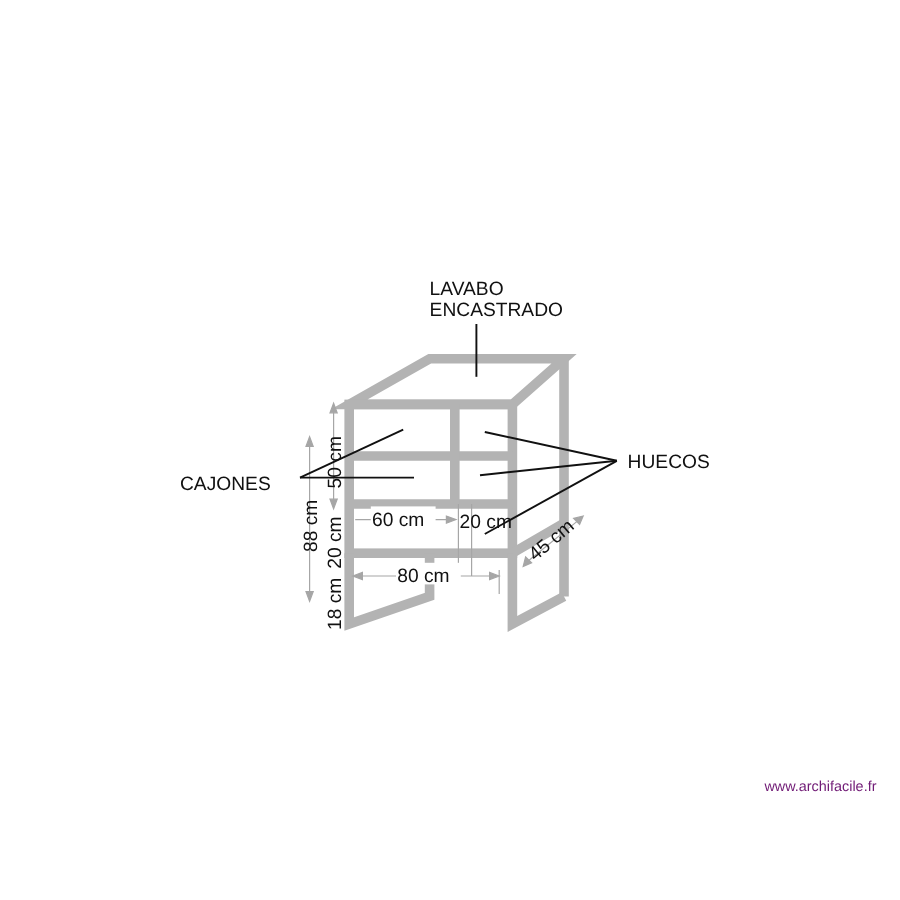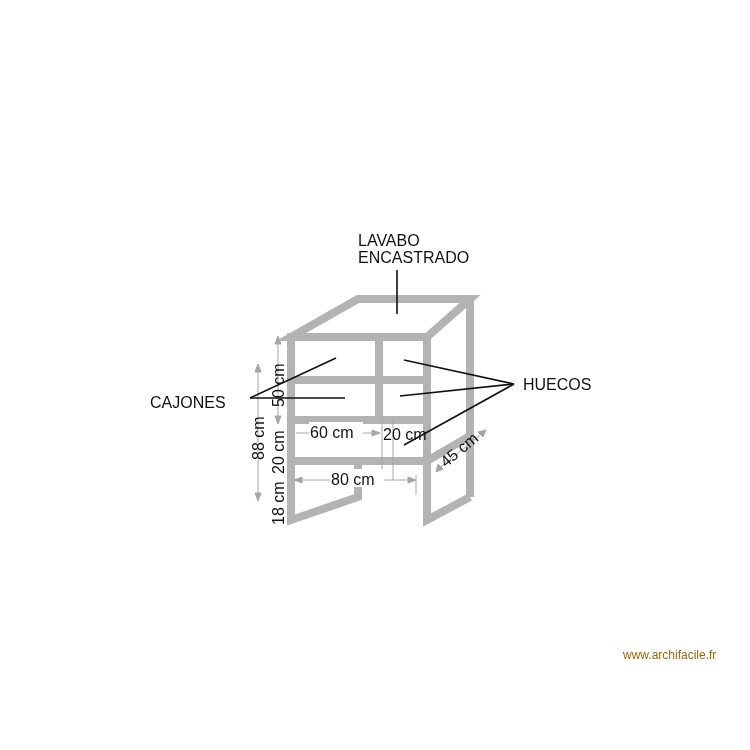--- a/index.html
+++ b/index.html
@@ -1,20 +1,20 @@
 <!DOCTYPE html>
 <html><head>
   <meta charset="utf-8">
   <style>
     html, body { margin: 0; padding: 0; background: #ffffff; }
     body { width: 750px; height: 750px; position: relative; overflow: hidden; font-family: "Liberation Sans", sans-serif; }
     svg { position: absolute; left: 0; top: 0; }
     .lbl { font-family: "Liberation Sans", sans-serif; fill: #111; }
     .dim { font-family: "Liberation Sans", sans-serif; fill: #111; }
-    .wm { position: absolute; left: 623px; top: 648px; font-size: 12px; color: #a16207; font-family: "Liberation Sans", sans-serif; }
+    .wm { position: absolute; left: 637px; top: 648px; font-size: 12px; color: #701a75; font-family: "Liberation Sans", sans-serif; }
   </style>
 </head>
 <body>
 
 <svg width="750" height="750" viewBox="0 0 750 750" xmlns="http://www.w3.org/2000/svg">
   <g fill="none" stroke="#b3b3b3" stroke-width="8" stroke-linejoin="miter">
 
     <polygon points="291,337 358,299 470,299 427,337"></polygon>
 
     <rect x="291" y="337" width="136" height="124"></rect>

